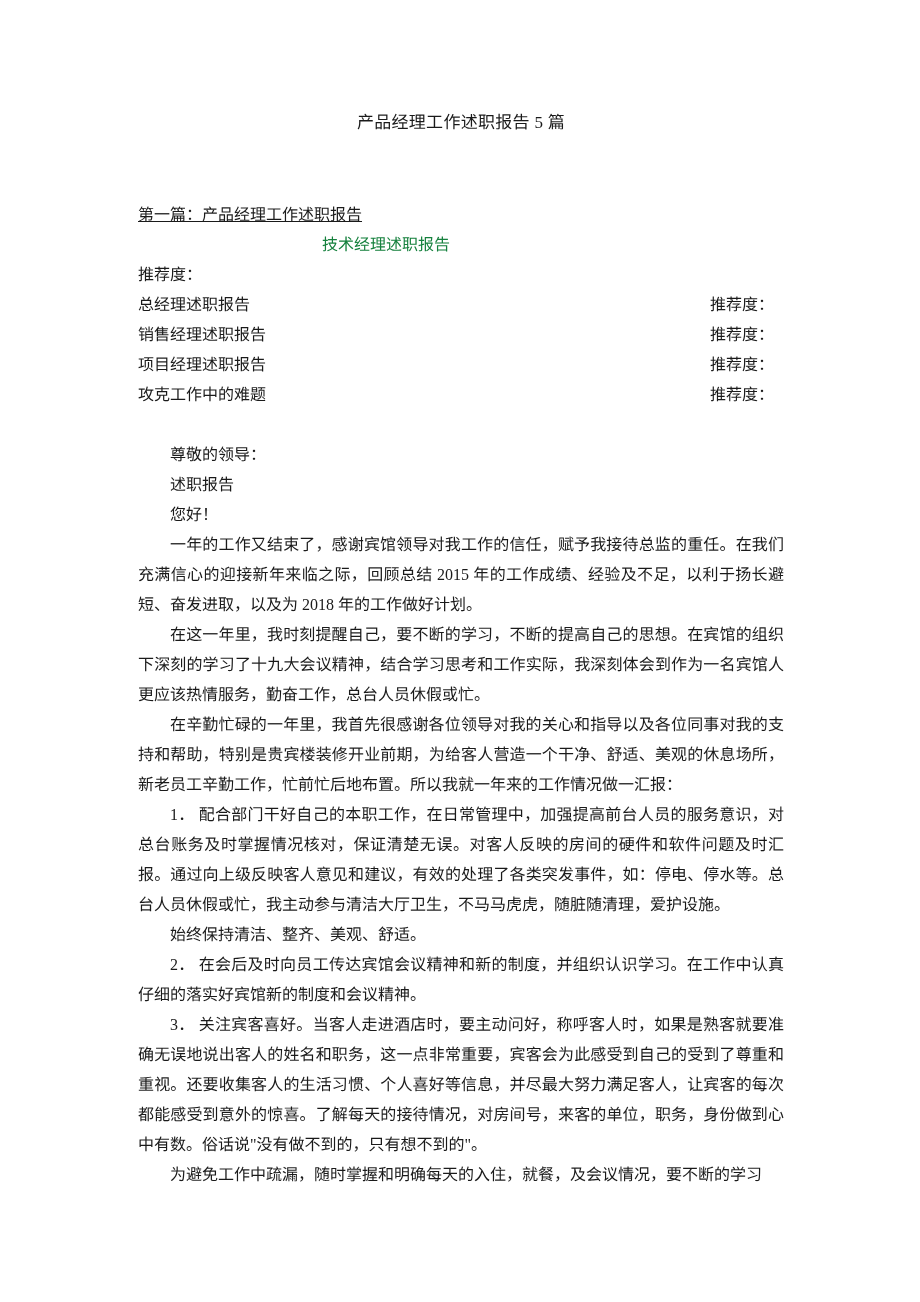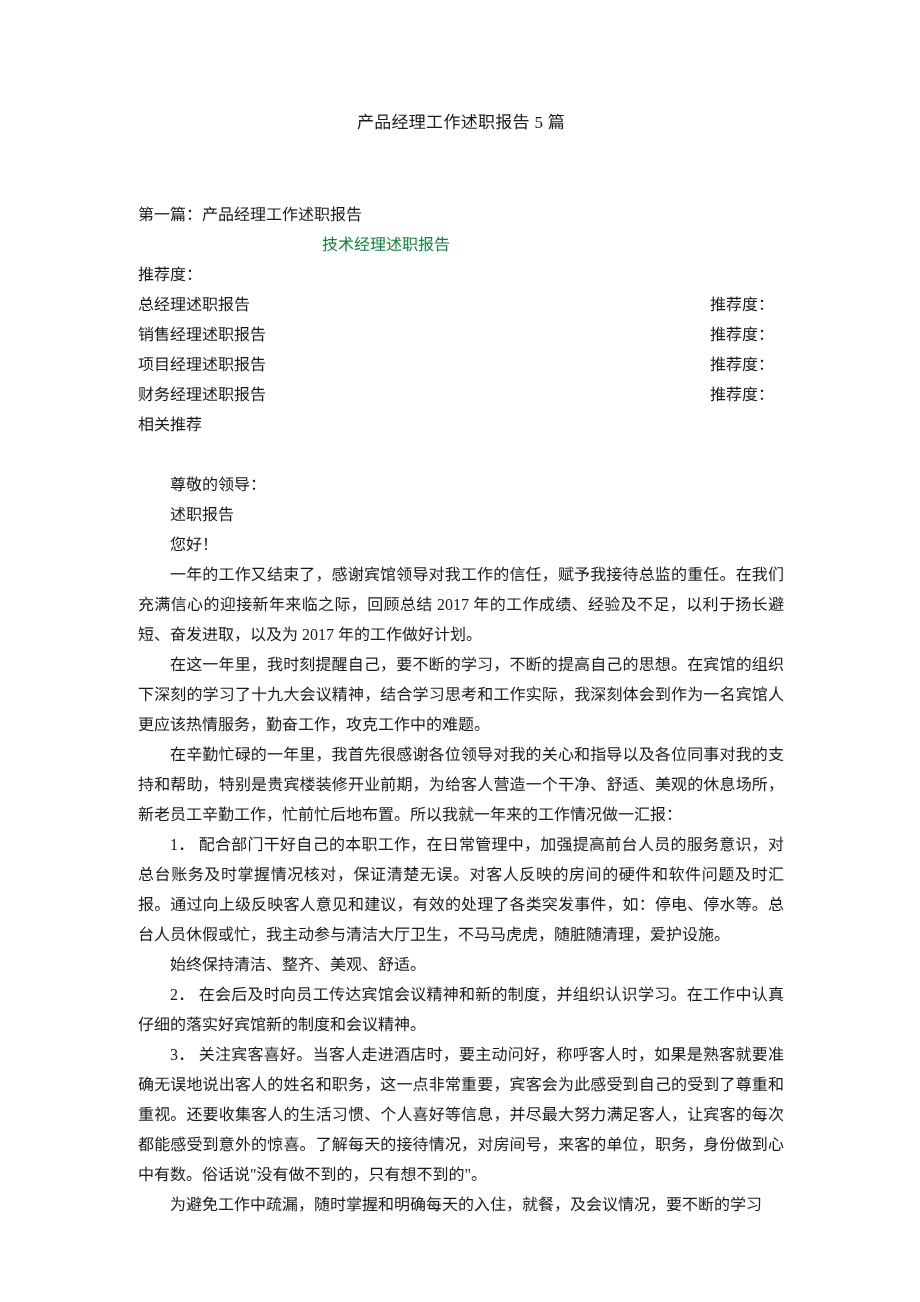--- a/index.html
+++ b/index.html
@@ -45,20 +45,21 @@
   .spacer-lg { height: 62px; }
   .spacer-md { height: 30px; }
 
   
   .section-head {
     font-size: 16px;
     line-height: 30px;
     margin: 0;
     color: #1a1a1a;
     text-align: left;
+    text-decoration: underline;
   }
   .centered-head {
     font-size: 16px;
     line-height: 30px;
     margin: 0;
     color: #15803d;
     text-align: center;
     padding-right: 150px;
   }
 
@@ -127,37 +128,36 @@
       <span class="rec-name">销售经理述职报告</span>
       <span class="rec-value">推荐度：</span>
     </div>
 
     <div class="rec-row">
       <span class="rec-name">项目经理述职报告</span>
       <span class="rec-value">推荐度：</span>
     </div>
 
     <div class="rec-row">
-      <span class="rec-name">财务经理述职报告</span>
+      <span class="rec-name">攻克工作中的难题</span>
       <span class="rec-value">推荐度：</span>
     </div>
 
-    <div class="line">相关推荐</div>
 
     <div class="spacer-md"></div>
 
 
     <div class="line indent1">尊敬的领导：</div>
 
     <div class="line indent1">述职报告</div>
 
     <div class="line indent1">您好！</div>
 
-    <p class="para">一年的工作又结束了，感谢宾馆领导对我工作的信任，赋予我接待总监的重任。在我们充满信心的迎接新年来临之际，回顾总结 2017 年的工作成绩、经验及不足，以利于扬长避短、奋发进取，以及为 2017 年的工作做好计划。</p>
-    <p class="para">在这一年里，我时刻提醒自己，要不断的学习，不断的提高自己的思想。在宾馆的组织下深刻的学习了十九大会议精神，结合学习思考和工作实际，我深刻体会到作为一名宾馆人更应该热情服务，勤奋工作，攻克工作中的难题。</p>
+    <p class="para">一年的工作又结束了，感谢宾馆领导对我工作的信任，赋予我接待总监的重任。在我们充满信心的迎接新年来临之际，回顾总结 2015 年的工作成绩、经验及不足，以利于扬长避短、奋发进取，以及为 2018 年的工作做好计划。</p>
+    <p class="para">在这一年里，我时刻提醒自己，要不断的学习，不断的提高自己的思想。在宾馆的组织下深刻的学习了十九大会议精神，结合学习思考和工作实际，我深刻体会到作为一名宾馆人更应该热情服务，勤奋工作，总台人员休假或忙。</p>
     <p class="para">在辛勤忙碌的一年里，我首先很感谢各位领导对我的关心和指导以及各位同事对我的支持和帮助，特别是贵宾楼装修开业前期，为给客人营造一个干净、舒适、美观的休息场所，新老员工辛勤工作，忙前忙后地布置。所以我就一年来的工作情况做一汇报：</p>
     <p class="para numbered">1． 配合部门干好自己的本职工作，在日常管理中，加强提高前台人员的服务意识，对总台账务及时掌握情况核对，保证清楚无误。对客人反映的房间的硬件和软件问题及时汇报。通过向上级反映客人意见和建议，有效的处理了各类突发事件，如：停电、停水等。总台人员休假或忙，我主动参与清洁大厅卫生，不马马虎虎，随脏随清理，爱护设施。</p>
     <p class="para">始终保持清洁、整齐、美观、舒适。</p>
     <p class="para numbered">2． 在会后及时向员工传达宾馆会议精神和新的制度，并组织认识学习。在工作中认真仔细的落实好宾馆新的制度和会议精神。</p>
     <p class="para numbered">3． 关注宾客喜好。当客人走进酒店时，要主动问好，称呼客人时，如果是熟客就要准确无误地说出客人的姓名和职务，这一点非常重要，宾客会为此感受到自己的受到了尊重和重视。还要收集客人的生活习惯、个人喜好等信息，并尽最大努力满足客人，让宾客的每次都能感受到意外的惊喜。了解每天的接待情况，对房间号，来客的单位，职务，身份做到心中有数。俗话说"没有做不到的，只有想不到的"。</p>
     <p class="para">为避免工作中疏漏，随时掌握和明确每天的入住，就餐，及会议情况，要不断的学习</p>
 
   </div>
 </div>
 

